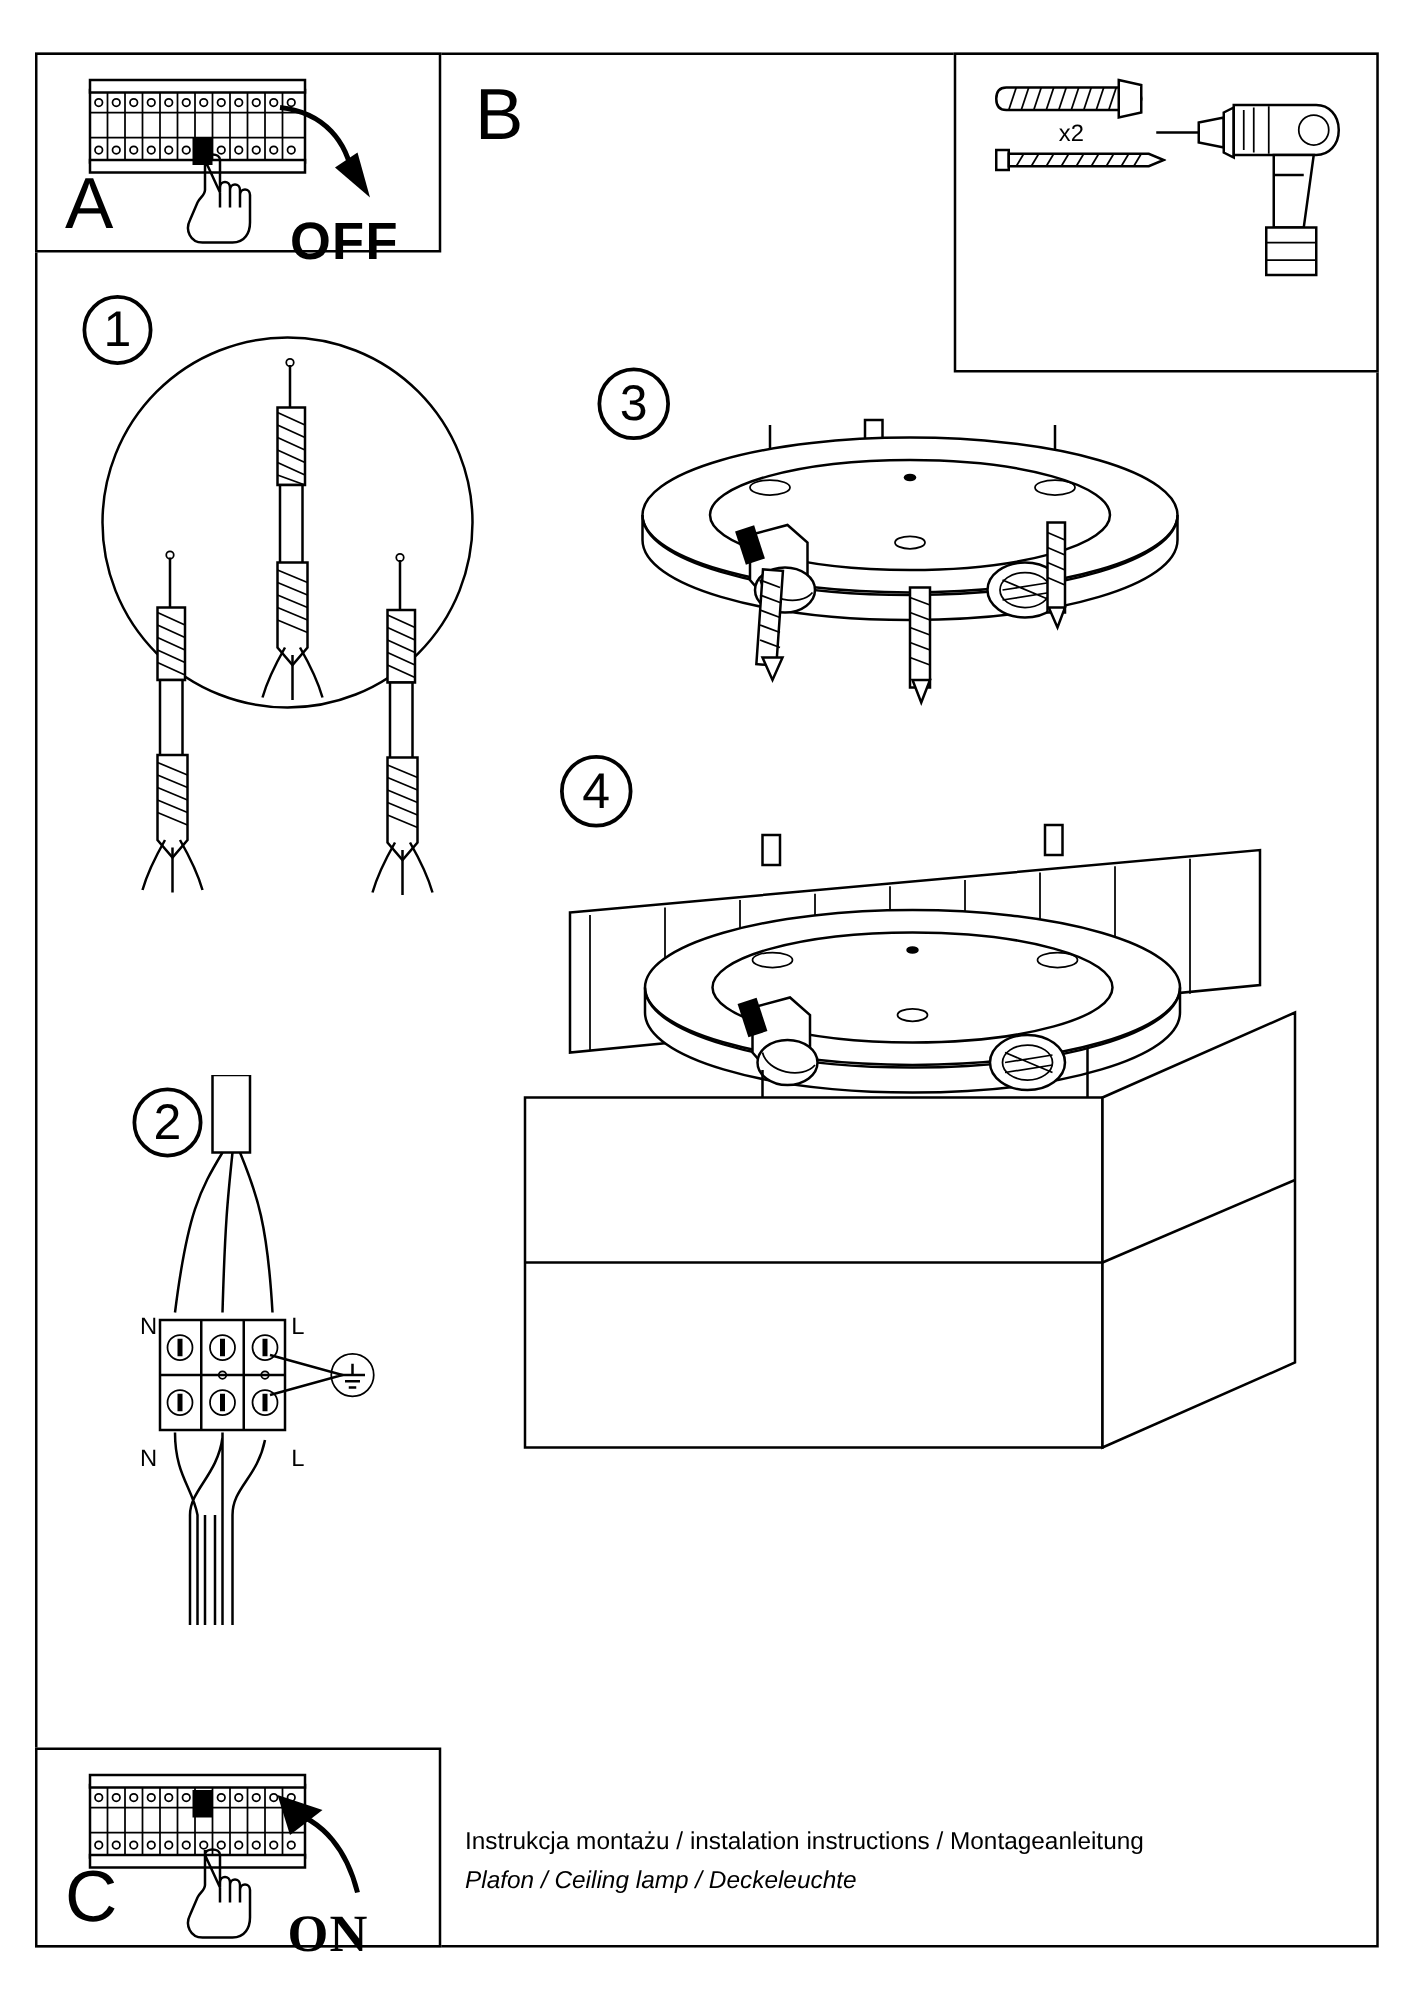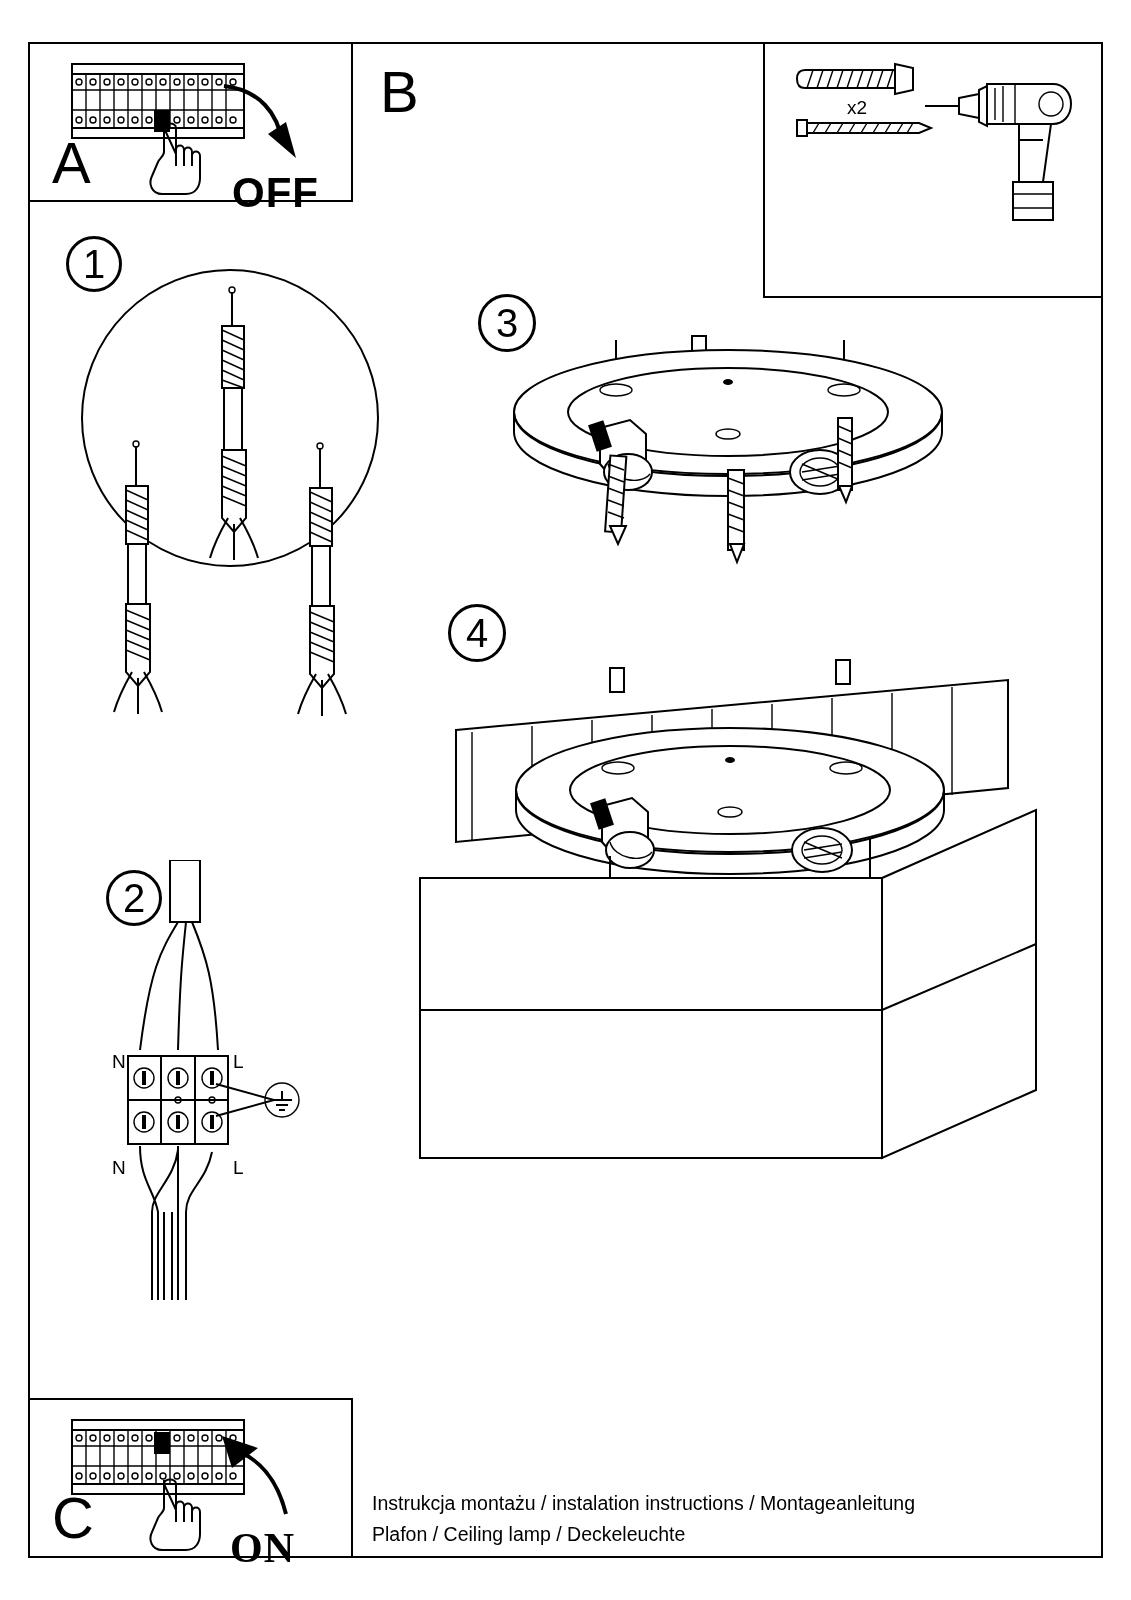--- a/index.html
+++ b/index.html
@@ -50,21 +50,20 @@
     font-size: 40px;
     background: #fff;
   }
   .txt-off {
     font-size: 42px;
     font-weight: 700;
     letter-spacing: 1px;
   }
   .footer-line {
     font-size: 19.5px;
-    margin-top: 30px;
   }
   svg { display: block; }
   .s { stroke: #000; fill: none; stroke-width: 2; }
   .sf { stroke: #000; fill: #fff; stroke-width: 2; }
   .bk { fill: #000; stroke: none; }
   .thin { stroke: #000; fill: none; stroke-width: 1.4; }
 </style>
 </head>
 <body>
 
@@ -492,16 +491,16 @@
     </svg>
 
     <svg style="position:absolute; left:190px; top:34px;" width="90" height="86" viewBox="0 0 90 86">
       <path class="s" style="stroke-width:4" d="M66 80 C58 48 40 22 8 14"></path>
       <path class="bk" d="M2 2 L38 14 L12 34 Z"></path>
     </svg>
   </div>
 
   <div style="position:absolute; left:372px; top:1462px;">
     <div class="footer-line">Instrukcja montażu / instalation instructions / Montageanleitung</div>
-    <div class="footer-line" style="margin-top:8px;">Plafon / Ceiling lamp / Deckeleuchte</div>
+    <div class="footer-line" style="margin-top:8px;font-style:italic;">Plafon / Ceiling lamp / Deckeleuchte</div>
   </div>
 
 </div>
 
 </body></html>

